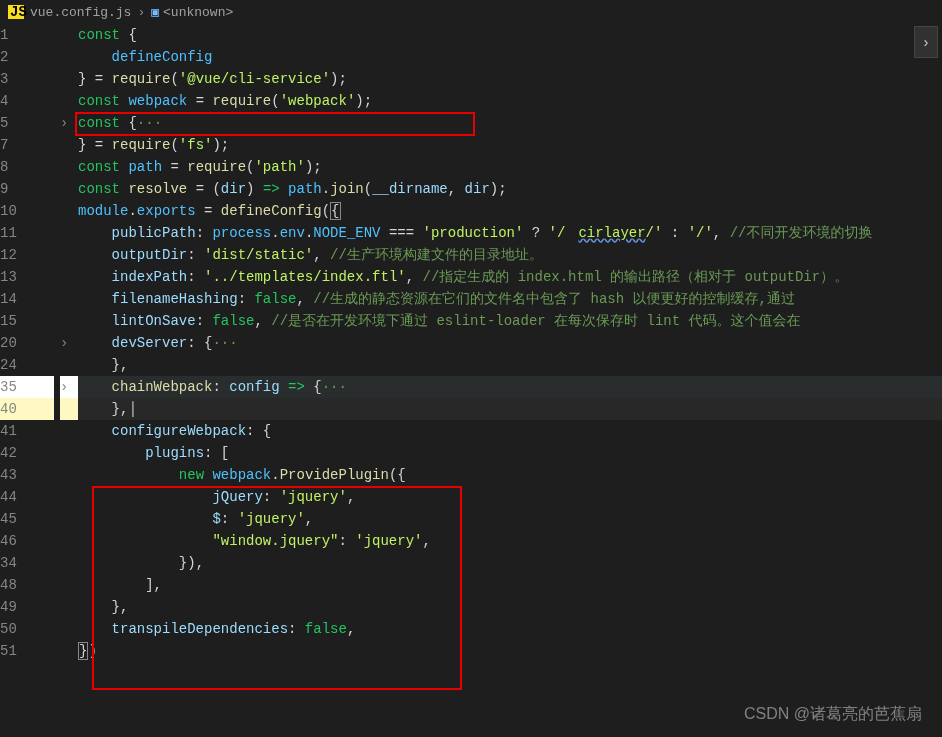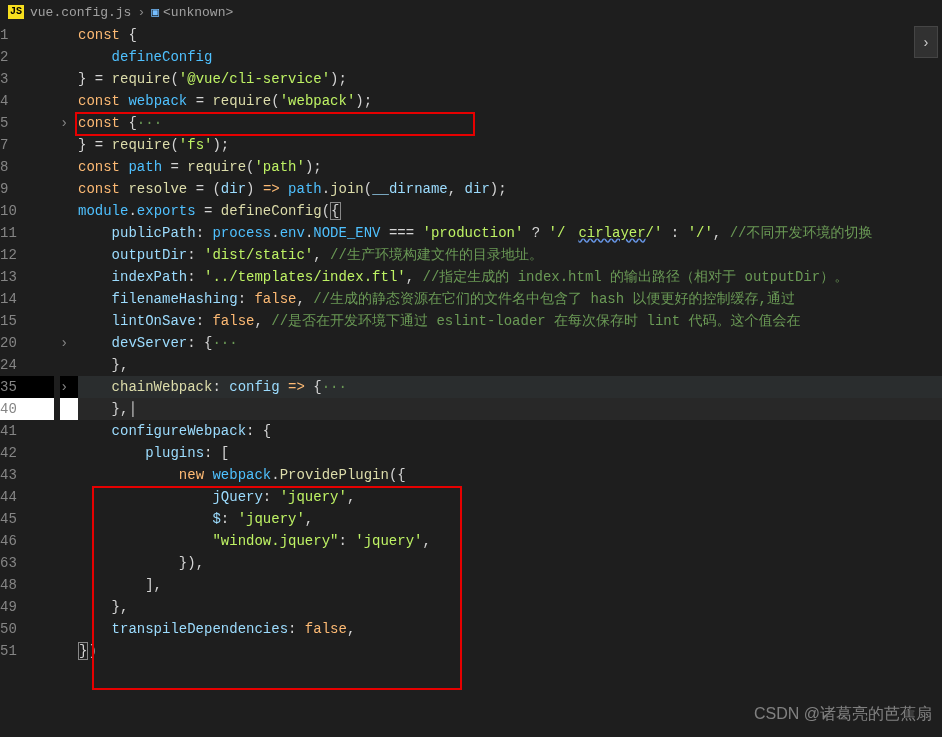--- a/index.html
+++ b/index.html
@@ -17,21 +17,21 @@
   display: flex;
   align-items: center;
   padding: 4px 8px;
   background: #1e1e1e;
   font-size: 13px;
   color: #a0a0a0;
 }
 .breadcrumb .js-icon {
   background: #f7df1e;
   color: #000;
-  font-size: 10px;
+  font-size: 14px;
   font-weight: bold;
   padding: 1px 2px;
   margin-right: 6px;
   display: inline-block;
   width: 16px;
   height: 14px;
   text-align: center;
   line-height: 12px;
 }
 .breadcrumb .sep { margin: 0 6px; color: #888; }
@@ -69,22 +69,22 @@
 .code {
   flex: 1;
   white-space: pre;
   position: relative;
 }
 .row {
   height: 22px;
   line-height: 22px;
   display: flex;
 }
-.row.hl { background: #000000; }
-.row.cursor-line { background: #ffffff; }
+.row.hl { background: #ffffff; }
+.row.cursor-line { background: #fef9c3; }
 .code-row {
   height: 22px;
   line-height: 22px;
   position: relative;
 }
 .code-row.hl { background: #2a2d2e; }
 .code-row.cursor-line { background: #282828; }
 .redbox1 {
   position: absolute;
   border: 2px solid #e60000;
@@ -96,33 +96,33 @@
 }
 .redbox2 {
   position: absolute;
   border: 2px solid #e60000;
   left: 92px;
   top: 462px;
   width: 370px;
   height: 204px;
   pointer-events: none;
 }
-.kw { color: #fdba74; }
+.kw { color: #22c55e; }
 .var { color: #9cdcfe; }
 .cv { color: #4fc1ff; }
 .fn { color: #dcdcaa; }
 .str { color: #bef264; }
 .cmt { color: #6a9955; }
 .punc { color: #d4d4d4; }
 .op { color: #d4d4d4; }
 .paren-hl { border: 1px solid #888; }
 .underline { text-decoration: underline; text-decoration-style: wavy; text-decoration-color: #6796e6; margin-left: 13px; }
 .watermark {
   position: absolute;
-  right: 10px;
+  right: 20px;
   bottom: 12px;
   color: #d0d0d0;
   opacity: 0.55;
   font-family: sans-serif;
   font-size: 16px;
 }
 </style>
 </head>
 <body>
 
@@ -155,21 +155,21 @@
       <div class="row">20</div>
       <div class="row">24</div>
       <div class="row hl">35</div>
       <div class="row cursor-line">40</div>
       <div class="row">41</div>
       <div class="row">42</div>
       <div class="row">43</div>
       <div class="row">44</div>
       <div class="row">45</div>
       <div class="row">46</div>
-      <div class="row">63</div>
+      <div class="row">34</div>
       <div class="row">48</div>
       <div class="row">49</div>
       <div class="row">50</div>
       <div class="row">51</div>
     </div>
   <div class="fold-gutter" id="fold">
       <div class="row"></div>
       <div class="row"></div>
       <div class="row"></div>
       <div class="row"></div>

